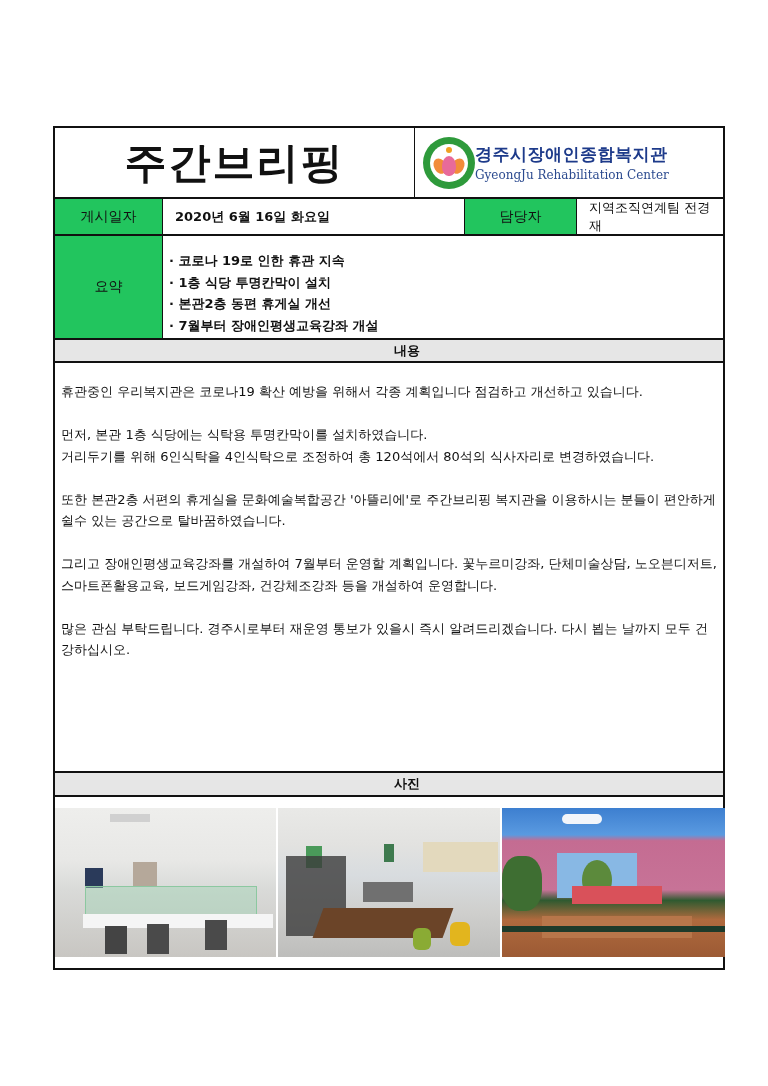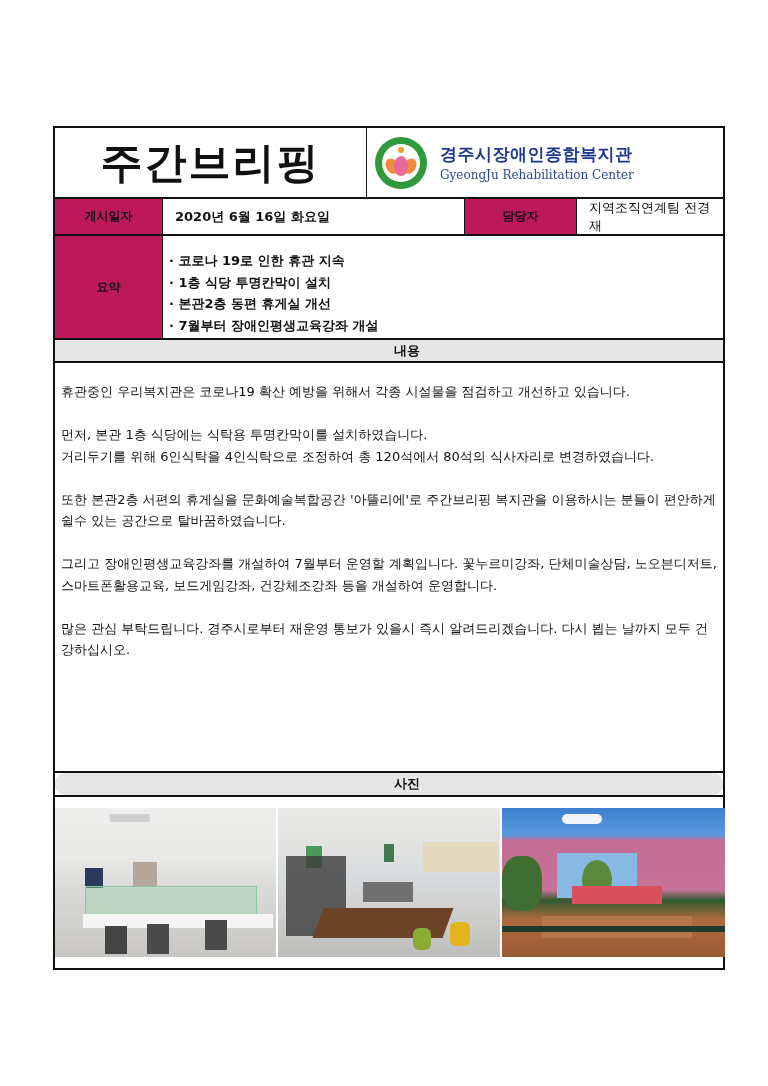--- a/index.html
+++ b/index.html
@@ -1,29 +1,29 @@
 <!DOCTYPE html>
 <html><head>
 <meta charset="utf-8">
 <style>
   html, body { margin:0; padding:0; background:#ffffff; }
   body { width:768px; height:1086px; position:relative; font-family:"DejaVu Sans", "Liberation Sans", sans-serif; color:#111; overflow:hidden; }
   .sheet { position:absolute; left:53px; top:126px; width:672px; border:2px solid #111; box-sizing:border-box; }
   .row { display:flex; border-bottom:2px solid #111; box-sizing:border-box; }
   .row:last-child { border-bottom:none; }
   .cell { box-sizing:border-box; display:flex; align-items:center; }
-  .label { background:#be185d; justify-content:center; font-weight:bold; font-size:12px; border-right:1.5px solid #111; }
+  .label { background:#22c55e; justify-content:center; font-weight:normal; font-size:14px; border-right:1.5px solid #111; }
   .val { padding-left:12px; font-size:13px; font-weight:bold; }
   .title-row { height:71px; }
-  .title-cell { width:312px; justify-content:center; font-size:42px; font-weight:bold; letter-spacing:2px; border-right:1.5px solid #111; }
+  .title-cell { width:360px; justify-content:center; font-size:42px; font-weight:bold; letter-spacing:2px; border-right:1.5px solid #111; }
   .logo-cell { flex:1; padding-left:8px; }
   .logo-circle { width:52px; height:52px; border-radius:50%; background:#2e9a3b; position:relative; flex:none; }
   .logo-inner { position:absolute; left:7px; top:7px; width:38px; height:38px; border-radius:50%; background:#fff; }
   .petal { position:absolute; border-radius:50% 50% 45% 45%; }
-  .logo-text { margin-left:13px; display:flex; flex-direction:column; }
+  .logo-text { margin-left:0; display:flex; flex-direction:column; }
   .logo-ko { color:#1d3a8a; font-weight:bold; font-size:17px; letter-spacing:0.5px; }
   .logo-en { color:#2b4a8f; font-family:"DejaVu Serif", "Liberation Serif", serif; font-size:12px; margin-top:2px; }
   .r-date { height:37px; }
   .r-pub { height:35px; }
   .r-sum { height:104px; }
   .sum-list { list-style:none; margin:0; padding:0 0 0 6px; font-weight:bold; font-size:13px; line-height:21.5px; }
   .section-head { height:21px; background:#e6e6e6; justify-content:center; font-weight:bold; font-size:13px; width:100%;padding-left:36px; }
   .content { padding:18px 6px 10px 6px; font-size:13px; line-height:21.5px; height:408px; box-sizing:border-box; width:100%; display:block; }
   .content p { margin:0 0 21.5px 0; }
   .photos { height:171px; width:100%; display:block; position:relative; }
@@ -71,31 +71,31 @@
       </ul>
     </div>
   </div>
 
   <div class="row">
     <div class="cell section-head">내용</div>
   </div>
 
   <div class="row">
     <div class="content">
-      <p>휴관중인 우리복지관은 코로나19 확산 예방을 위해서 각종 시설물을 점검하고 개선하고 있습니다.</p>
+      <p>휴관중인 우리복지관은 코로나19 확산 예방을 위해서 각종 계획입니다 점검하고 개선하고 있습니다.</p>
       <p style="white-space:pre-line;">먼저, 본관 1층 식당에는 식탁용 투명칸막이를 설치하였습니다.
 거리두기를 위해 6인식탁을 4인식탁으로 조정하여 총 120석에서 80석의 식사자리로 변경하였습니다.</p>
       <p>또한 본관2층 서편의 휴게실을 문화예술복합공간 '아뜰리에'로 주간브리핑 복지관을 이용하시는 분들이 편안하게 쉴수 있는 공간으로 탈바꿈하였습니다.</p>
       <p>그리고 장애인평생교육강좌를 개설하여 7월부터 운영할 계획입니다. 꽃누르미강좌, 단체미술상담, 노오븐디저트, 스마트폰활용교육, 보드게임강좌, 건강체조강좌 등을 개설하여 운영합니다.</p>
       <p>많은 관심 부탁드립니다. 경주시로부터 재운영 통보가 있을시 즉시 알려드리겠습니다. 다시 뵙는 날까지 모두 건강하십시오.</p>
     </div>
   </div>
 
   <div class="row">
-    <div class="cell section-head" style="height:22px;border-radius:10px;">사진</div>
+    <div class="cell section-head" style="height:22px;">사진</div>
   </div>
 
   <div class="row">
     <div class="photos">
 
       <div class="photo" style="left:0;width:221px;background:linear-gradient(#eeeeec 0%,#e8e8e6 35%,#d9dad8 55%,#c8c6c2 100%);">
         <div style="position:absolute;left:55px;top:6px;width:40px;height:8px;background:#d0d0d0;"></div>
         <div style="position:absolute;left:30px;top:60px;width:18px;height:20px;background:#2a3a5a;"></div>
         <div style="position:absolute;left:78px;top:54px;width:24px;height:24px;background:#b5a89a;"></div>
         <div style="position:absolute;left:30px;top:78px;width:170px;height:38px;background:rgba(160,210,180,0.45);border:1px solid #8cc8a0;"></div>

